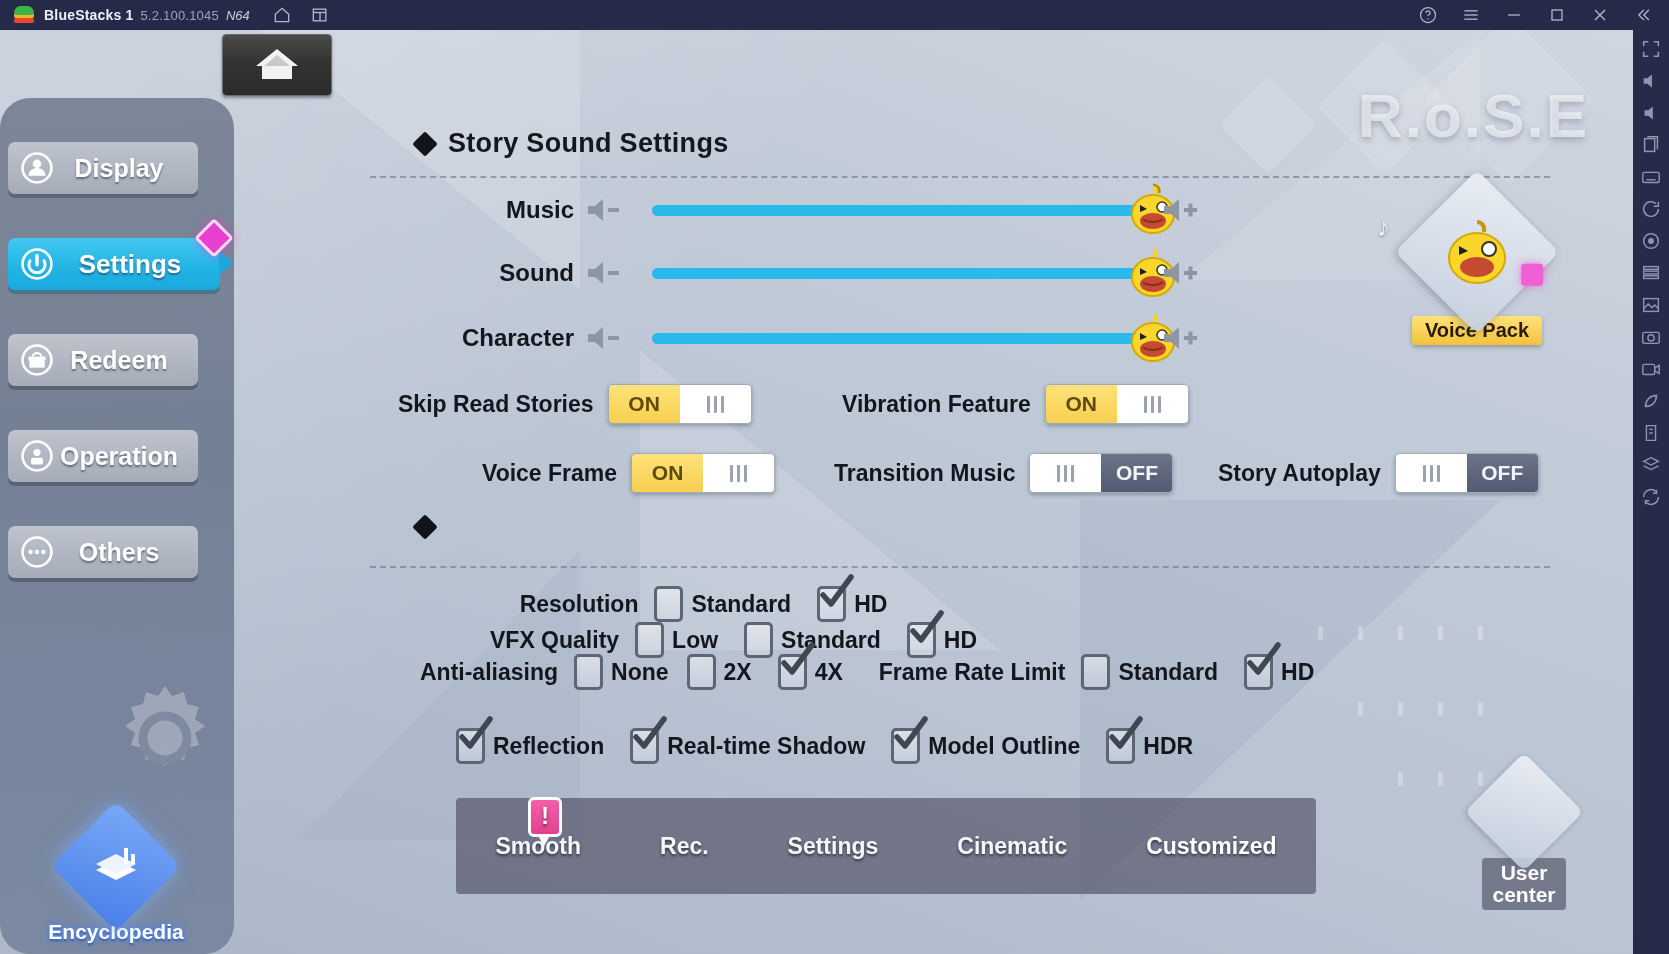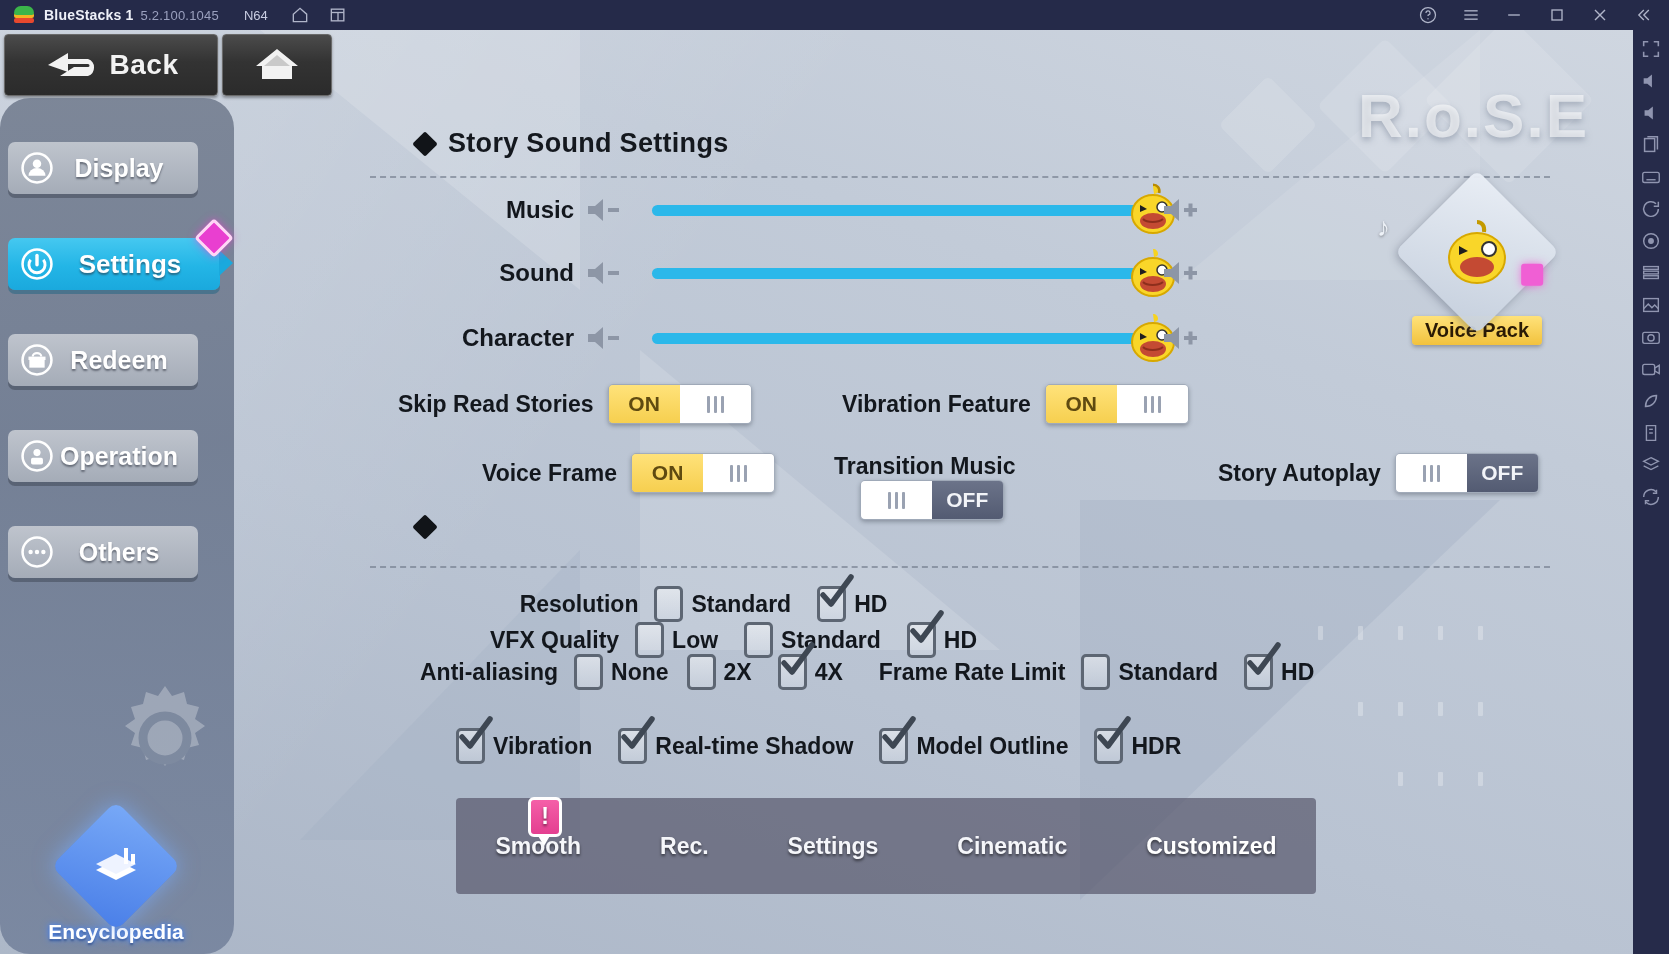--- a/index.html
+++ b/index.html
@@ -22,21 +22,21 @@
     width: 20px; height: 18px; margin-left: 14px; margin-right: 10px;
     position: relative;
   }
   .bs-logo i { position: absolute; left: 0; border-radius: 2px; display:block; }
   .bs-logo i.r1 { top: 12px; width: 20px; height: 5px; background: #e8482e; }
   .bs-logo i.r2 { top: 7px;  width: 20px; height: 5px; background: #f4b223; }
   .bs-logo i.r3 { top: 0px;  width: 20px; height: 9px; background: #3bb54a;
                   border-radius: 9px 9px 3px 3px; }
   #bs-title { font-size: 14px; font-weight: bold; color: #eef0f8; letter-spacing: .2px; }
   #bs-version { font-size: 13px; color: #9aa0be; margin-left: 7px; letter-spacing: .2px;}
-  #bs-arch { font-size: 13px; color: #c9cde2; margin-left: 25px;}
+  #bs-arch { font-size: 13px; color: #c9cde2; margin-left: 7px; font-style: italic;}
   .tb-icons-left { display: flex; align-items: center; margin-left: 22px; gap: 18px; }
   .tb-spacer { flex: 1 1 auto; }
   .tb-icons-right { display: flex; align-items: center; gap: 23px; margin-right: 16px; }
   .tbi { width: 20px; height: 20px; display:block; opacity: .82; }
   .tbi svg { display: block; }
 
   
   #right-rail {
     position: absolute; top: 30px; right: 0;
     width: 36px; height: 924px;
@@ -488,26 +488,20 @@
   <div class="dotcol" style="right:270px;top:596px;"></div>
   <div class="dotcol" style="right:310px;top:596px;"></div>
   <div class="dotcol" style="right:150px;top:672px;"></div>
   <div class="dotcol" style="right:190px;top:672px;"></div>
   <div class="dotcol" style="right:230px;top:672px;"></div>
   <div class="dotcol" style="right:270px;top:672px;"></div>
   <div class="dotcol" style="right:150px;top:742px;"></div>
   <div class="dotcol" style="right:190px;top:742px;"></div>
   <div class="dotcol" style="right:230px;top:742px;"></div>
 
-  <div id="btn-back">
-    <svg width="52" height="34" viewBox="0 0 52 34">
-      <path d="M4 17 L24 5 L24 11 L44 11 A9 9 0 0 1 44 28 L16 28 L30 19 L44 19 A1.5 1.5 0 0 0 44 16 L24 16 L24 24 Z" fill="#f2f2f2"></path>
-    </svg>
-    <span id="back-label">Back</span>
-  </div>
   <div id="btn-home">
     <svg width="46" height="40" viewBox="0 0 46 40">
       <path d="M23 4 L44 21 L38 21 L38 34 L8 34 L8 21 L2 21 Z" fill="#f2f2f2"></path>
       <path d="M23 10 L36 21 L10 21 Z" fill="#c9c9c9"></path>
     </svg>
   </div>
 
   <div id="sidebar">
     <svg class="side-gear" viewBox="0 0 120 120">
       <path fill="#ffffff" d="M60 8l7 10 12-4 3 12 12 3-4 12 10 7-10 7 4 12-12 3-3 12-12-4-7 10-7-10-12 4-3-12-12-3 4-12-10-7 10-7-4-12 12-3 3-12 12 4z"></path>
@@ -704,21 +698,21 @@
         <div class="seg b">
             <span class="grip">
               <i></i>
               <i></i>
               <i></i>
             </span>
           </div>
       </div>
     </div>
 
-    <div class="tg-row" style="left:600px; top:355px;flex-direction:column;">
+    <div class="tg-row" style="left:600px; top:355px;">
       <span class="tg-label">Transition Music</span>
       <div class="toggle off">
         <div class="seg a">
             <span class="grip">
               <i></i>
               <i></i>
               <i></i>
             </span>
           </div>
         <div class="seg b">
@@ -822,21 +816,21 @@
       </div>
     </div>
 
     <div class="cb-row" style="left:222px; top:630px;">
       <span class="cbox-wrap">
         <span class="cbox">
           <svg class="tick" viewBox="0 0 42 42">
             <path d="M9 22 L17 31 L37 4" fill="none" stroke="#3e4753" stroke-width="5.5" stroke-linecap="round" stroke-linejoin="round"></path>
           </svg>
         </span>
-        <span class="cb-text">Vibration</span>
+        <span class="cb-text">Reflection</span>
       </span>
       <span class="cbox-wrap">
         <span class="cbox">
           <svg class="tick" viewBox="0 0 42 42">
             <path d="M9 22 L17 31 L37 4" fill="none" stroke="#3e4753" stroke-width="5.5" stroke-linecap="round" stroke-linejoin="round"></path>
           </svg>
         </span>
         <span class="cb-text">Real-time Shadow</span>
       </span>
       <span class="cbox-wrap">
@@ -890,14 +884,21 @@
         <path d="M40 10c5 0 8 4 7 10" fill="none" stroke="#c49a00" stroke-width="4"></path>
         <ellipse cx="40" cy="46" rx="28" ry="25" fill="#f9d629" stroke="#d7a800" stroke-width="2"></ellipse>
         <path d="M22 34l9 5-9 4" fill="#1f1f1f"></path>
         <circle cx="52" cy="37" r="7" fill="#ffffff" stroke="#333" stroke-width="2"></circle>
         <ellipse cx="40" cy="55" rx="17" ry="10" fill="#c44a33"></ellipse>
       </svg>
     </div>
     <div id="vp-label">Voice Pack</div>
   </div>
 
+  <div id="usercenter">
+    <div class="uc-dia"></div>
+    <div id="uc-label">
+      <span>User</span><br>
+      <span>center</span>
+    </div>
+  </div>
 
 </div>
 
 </body></html>

